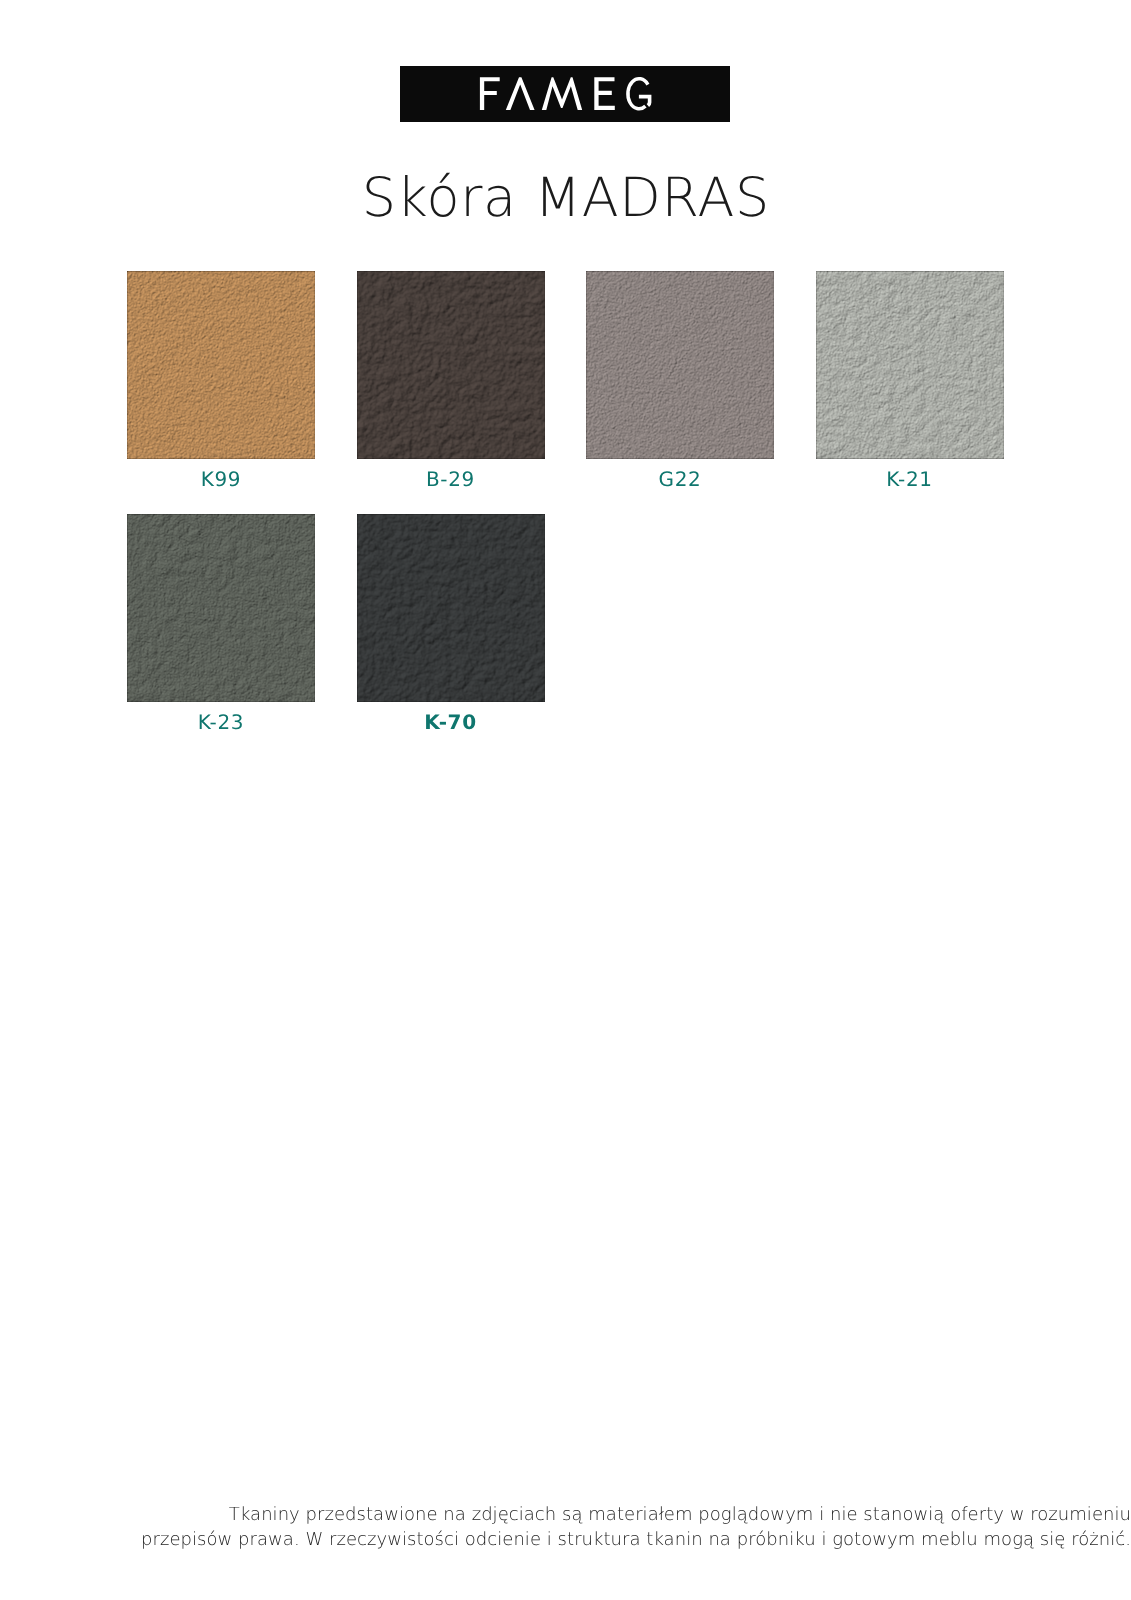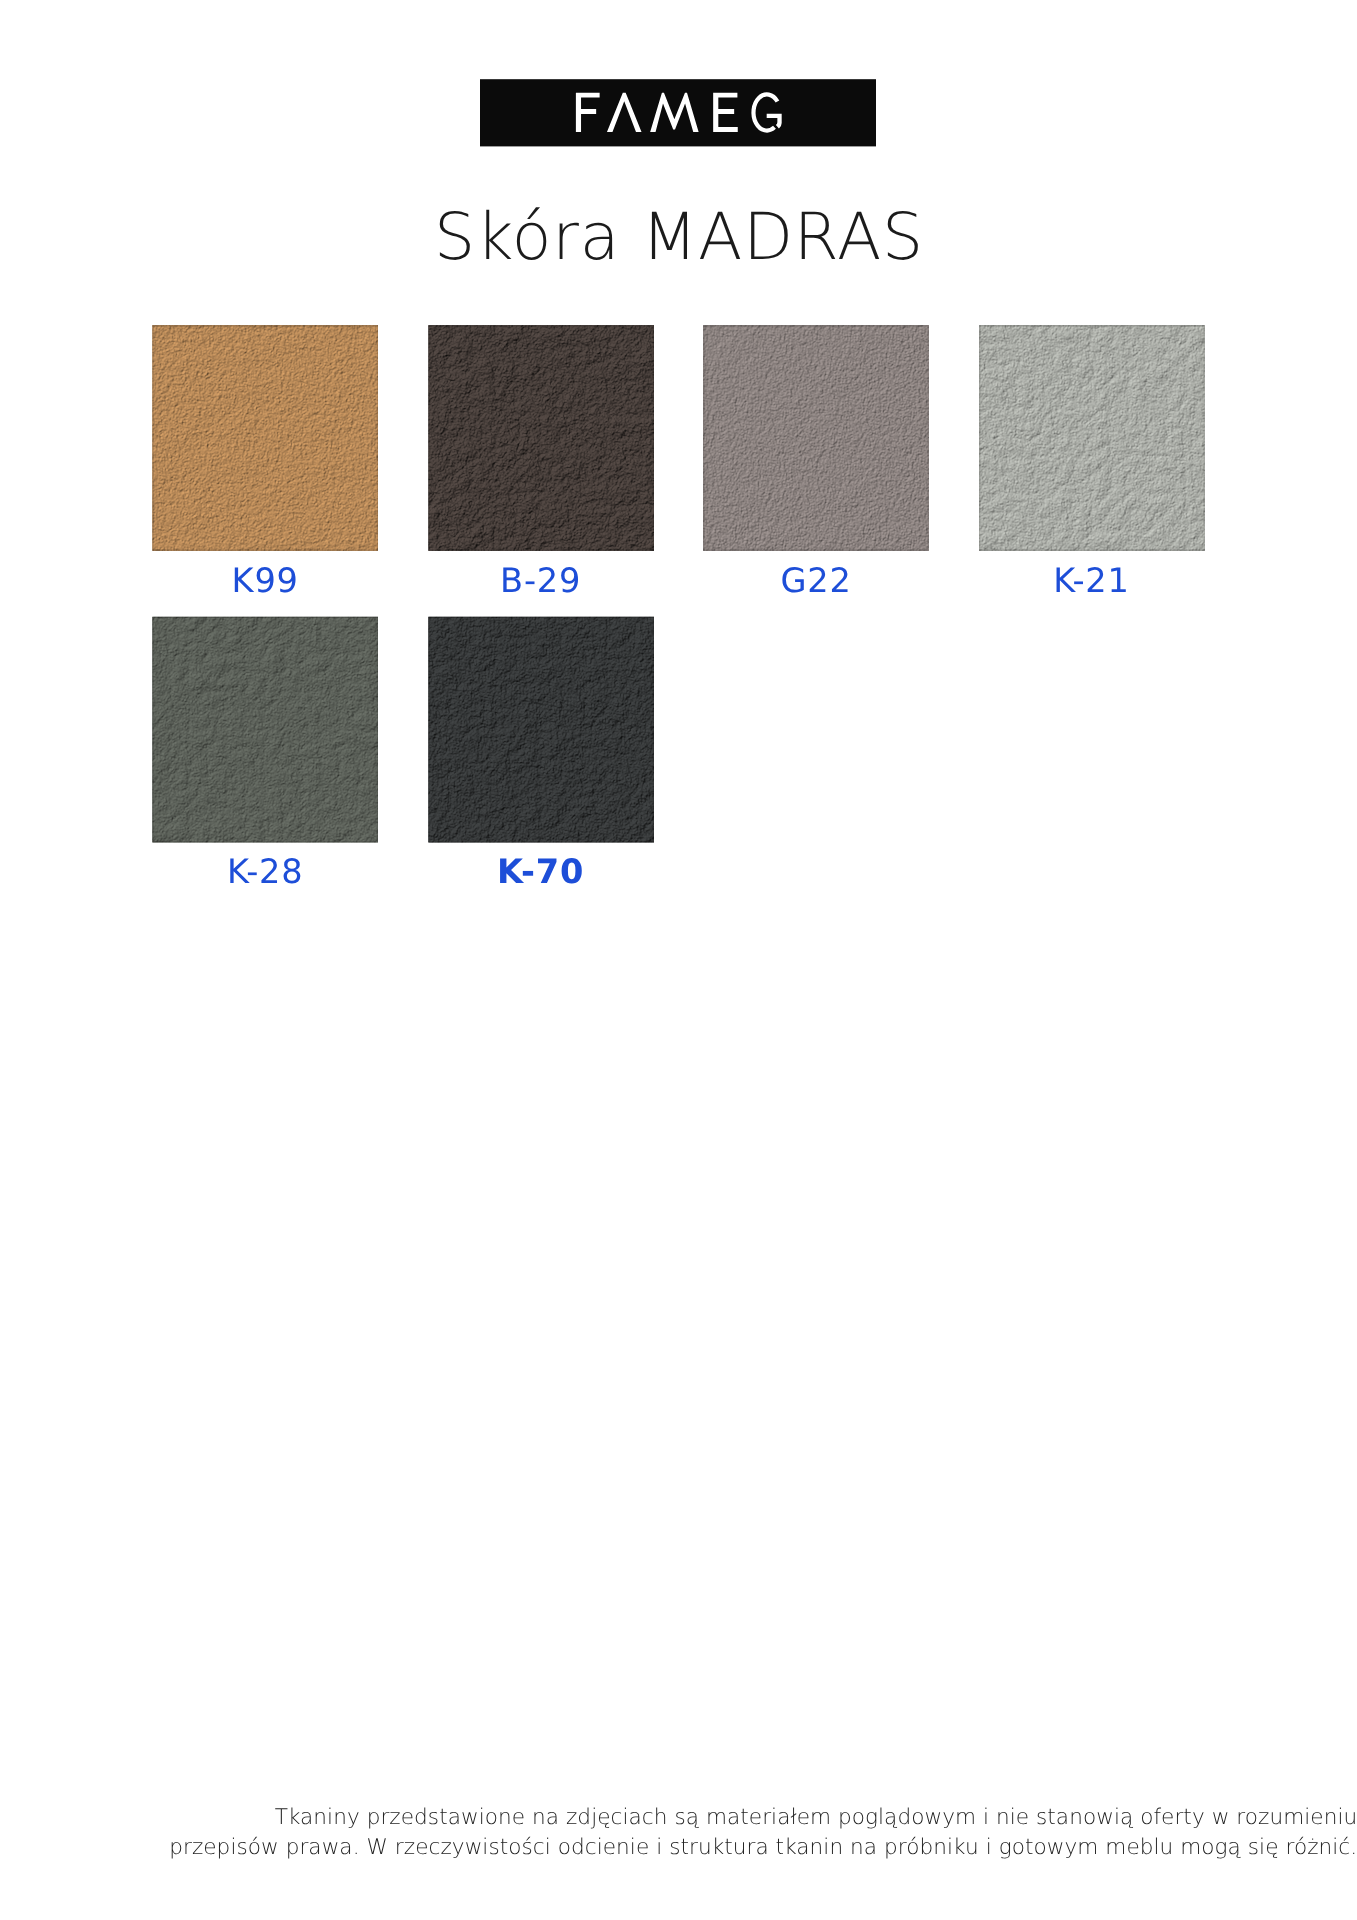--- a/index.html
+++ b/index.html
@@ -9,21 +9,21 @@
   .page{position:relative;width:1131px;height:1600px;will-change:transform;}
   .logo{position:absolute;left:400px;top:66px;width:330px;height:56px;background:#0b0b0b;}
   .logo svg{display:block;}
   .title{position:absolute;left:0;top:166px;width:1131px;text-align:center;font-family:"DejaVu Sans",sans-serif;font-size:54px;color:#1b1b1b;font-weight:200;letter-spacing:0.62px;text-indent:0.62px;}
   .grid{position:absolute;left:0;top:271px;width:1131px;}
   .sw{position:absolute;width:188px;height:188px;}
   .sw .tex{position:absolute;inset:0;}
   .sw::after{content:"";position:absolute;inset:0;pointer-events:none;
              box-shadow:inset 0 1px 0 rgba(0,0,0,.22), inset 1px 0 0 rgba(0,0,0,.16),
                         inset 0 -1px 0 rgba(0,0,0,.20), inset -1px 0 0 rgba(0,0,0,.10);}
-  .lbl{position:absolute;width:188px;text-align:center;font-family:"DejaVu Sans",sans-serif;font-weight:400;font-size:28px;letter-spacing:0.65px;color:#1d4ed8;}
+  .lbl{position:absolute;width:188px;text-align:center;font-family:"DejaVu Sans",sans-serif;font-weight:400;font-size:20px;letter-spacing:0.65px;color:#0f766e;}
   .footer{position:absolute;left:0;top:1502px;width:1131px;text-align:right;
           font-family:"DejaVu Sans",sans-serif;font-weight:300;font-size:18px;letter-spacing:0.045px;text-indent:0.045px;line-height:25.2px;color:#1f1f1f;}
 </style>
 </head>
 <body>
 
 <div class="page">
   <div class="logo">
     <svg width="330" height="56" viewBox="0 0 330 56" role="img" aria-label="FAMEG">
       <title>FAMEG</title>
@@ -167,21 +167,21 @@
         <svg class="tex" width="188" height="188">
           <rect width="188" height="188" filter="url(#tex3)"></rect>
         </svg>
       </div>
       <div class="lbl" style="left: 815.5px; top: 196px;">K-21</div>
       <div class="sw" style="left: 127px; top: 243px; background: rgb(91, 96, 89);">
         <svg class="tex" width="188" height="188">
           <rect width="188" height="188" filter="url(#tex4)"></rect>
         </svg>
       </div>
-      <div class="lbl" style="left: 127px; top: 439px;">K-28</div>
+      <div class="lbl" style="left: 127px; top: 439px;">K-23</div>
       <div class="sw" style="left: 356.5px; top: 243px; background: rgb(54, 56, 57);">
         <svg class="tex" width="188" height="188">
           <rect width="188" height="188" filter="url(#tex5)"></rect>
         </svg>
       </div>
       <div class="lbl" style="left: 356.5px; top: 439px; font-weight: bold;">K-70</div>
     </div>
   <div class="footer">
     <div>Tkaniny przedstawione na zdjęciach są materiałem poglądowym i nie stanowią oferty w rozumieniu</div>
     <div>przepisów prawa. W rzeczywistości odcienie i struktura tkanin na próbniku i gotowym meblu mogą się różnić.</div>

